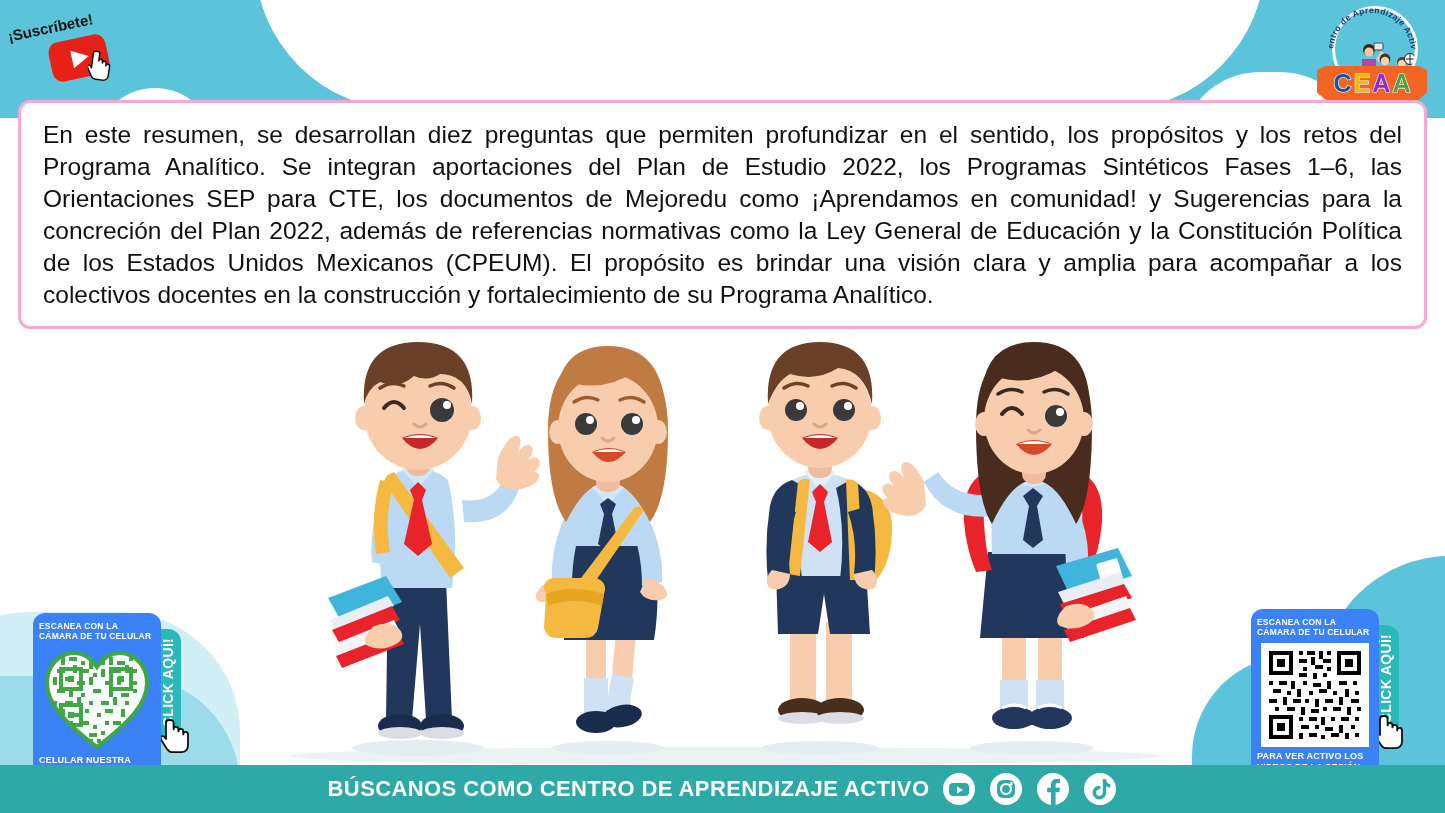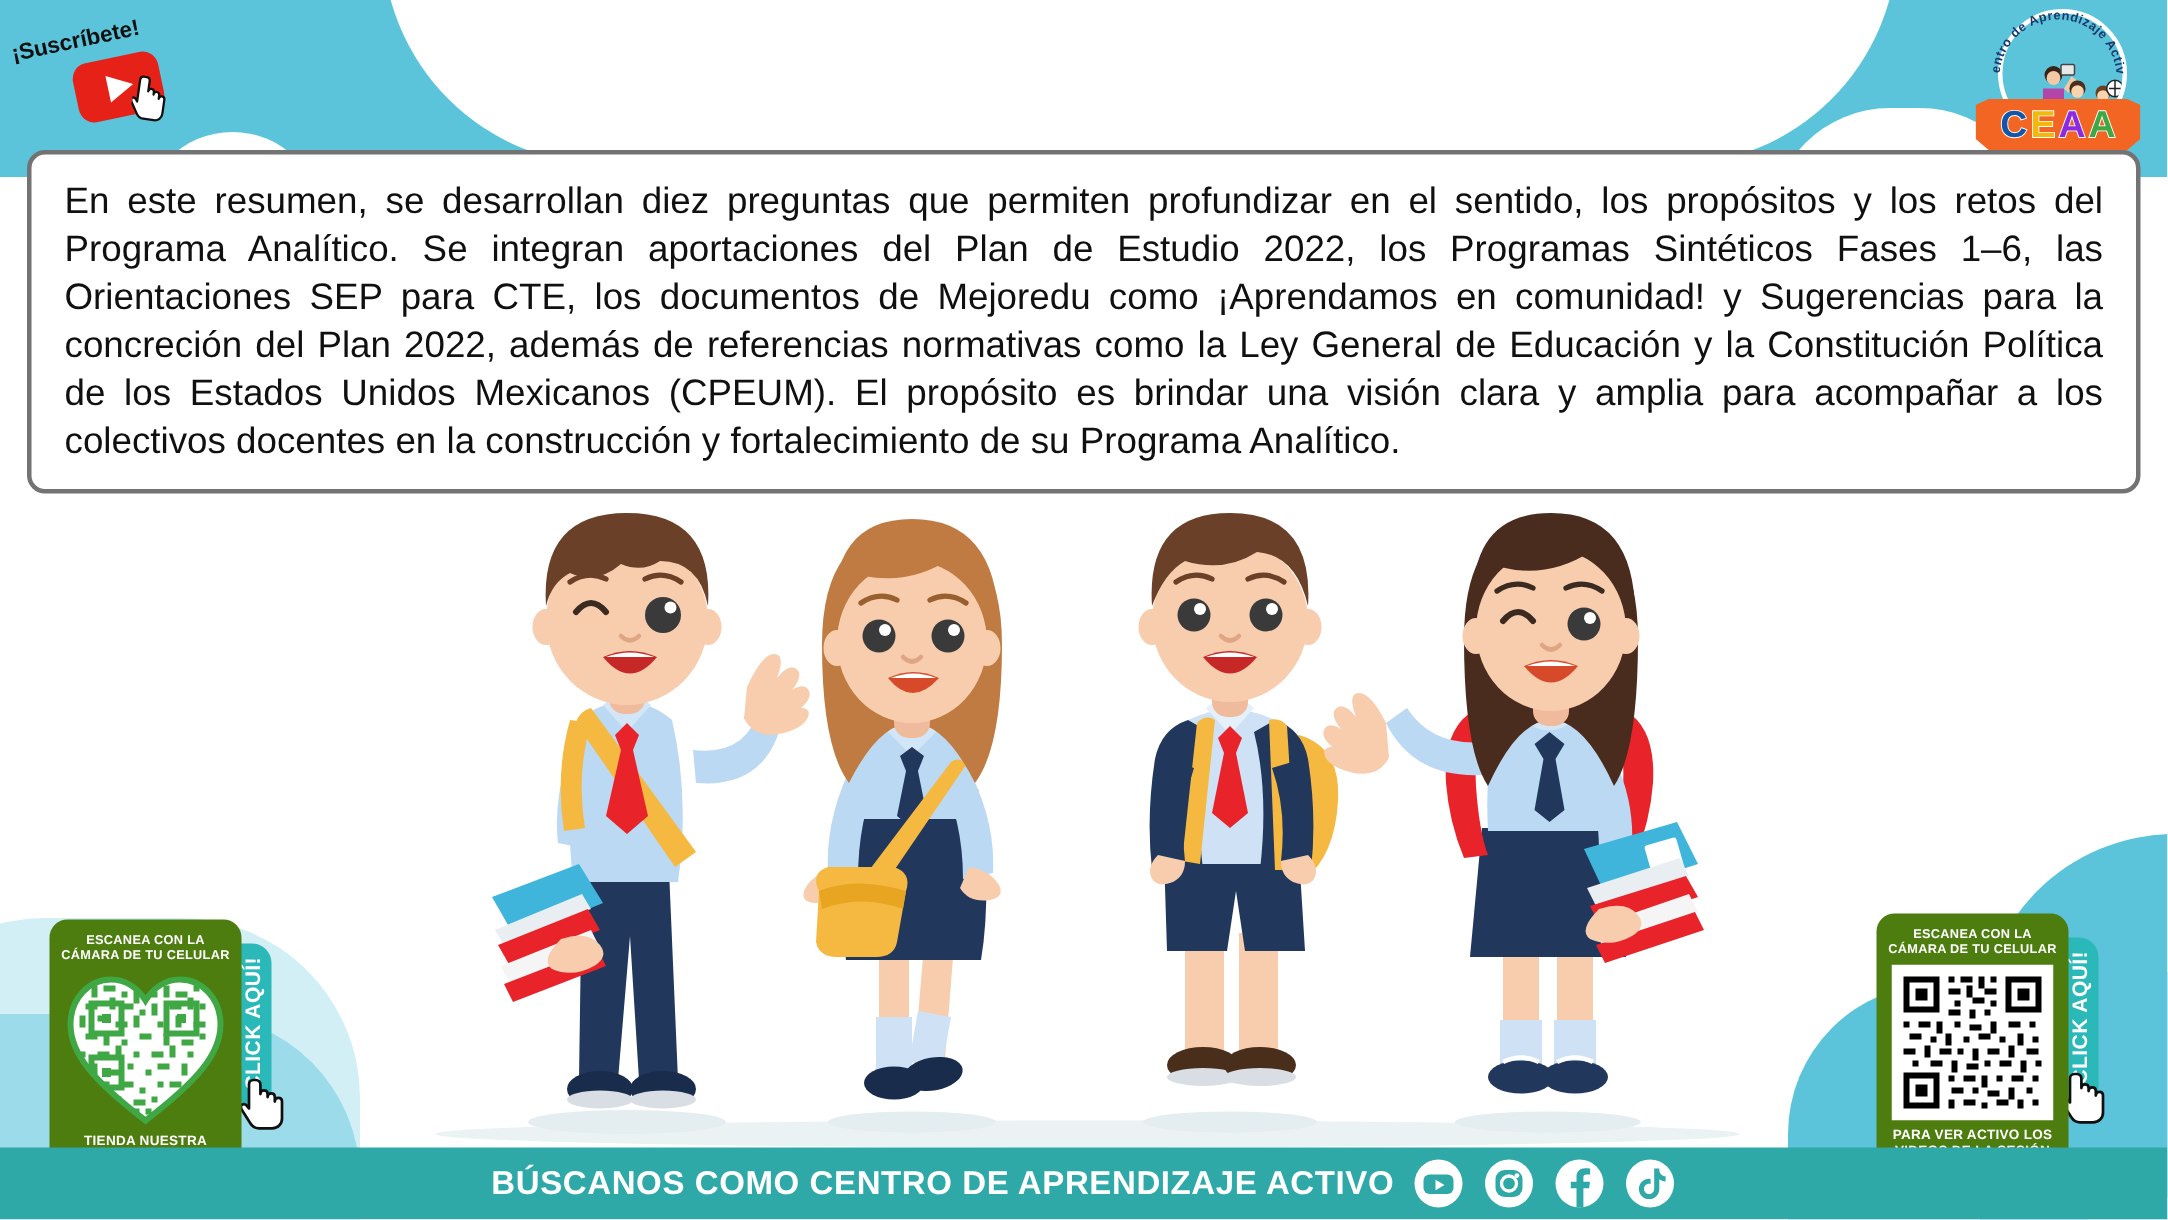--- a/index.html
+++ b/index.html
@@ -129,21 +129,21 @@
   .ceaa-c{color:#1356A8;}
   .ceaa-e{color:#F2B90C;}
   .ceaa-a1{color:#8A2BE2;}
   .ceaa-a2{color:#3FA845;}
 
   
   .textbox{
     position:absolute;left:18px;top:100px;width:1409px;
     box-sizing:border-box;
     background:#ffffff;
-    border:3px solid #737373;
+    border:3px solid #f9a8d4;
     border-radius:12px;
     padding:16px 22px 14px 22px;
   }
   .textbox p{
     margin:0;
     text-align:justify;
     text-justify:inter-word;
     font-size:24.5px;
     line-height:1.31;
     color:#101010;
@@ -154,25 +154,24 @@
   
   .kids{
     position:absolute;left:290px;top:330px;width:880px;height:432px;
   }
   .kids svg{width:100%;height:100%;display:block;}
 
   
   .qr-panel{
     position:absolute;
     width:128px;
-    background:#4d7c0f;
+    background:#3b82f6;
     border-radius:12px;
     padding:8px 6px 8px 6px;
     box-sizing:border-box;
-    text-align:center;
   }
   .qr-left{left:33px;top:613px;}
   .qr-right{left:1251px;top:609px;}
   .qr-caption{
     font-size:8.5px;font-weight:bold;color:#ffffff;
     line-height:1.22;letter-spacing:.2px;
     font-family:"Liberation Sans", sans-serif;
   }
   .qr-img{
     margin:5px auto 4px auto;
@@ -617,21 +616,21 @@
         <g clip-path="url(#heartclip)">
           <rect x="18" y="22" width="20" height="20" fill="none" stroke="#3FA845" stroke-width="4"></rect>
           <rect x="25" y="29" width="6" height="6" fill="#3FA845"></rect>
           <rect x="68" y="22" width="20" height="20" fill="none" stroke="#3FA845" stroke-width="4"></rect>
           <rect x="75" y="29" width="6" height="6" fill="#3FA845"></rect>
           <rect x="18" y="58" width="20" height="20" fill="none" stroke="#3FA845" stroke-width="4"></rect>
           <rect x="25" y="65" width="6" height="6" fill="#3FA845"></rect>
         </g>
       </svg>
     </div>
-    <div class="qr-footer">TIENDA NUESTRA</div>
+    <div class="qr-footer">CELULAR NUESTRA</div>
     <div class="qr-footer">TIENDA</div>
     <div class="qr-footer">VIRTUAL</div>
   </div>
 
   <div class="click-tab click-right">
     <span>¡CLICK AQUÍ!</span>
   </div>
   <div class="cursor-hand cursor-qr-right">
     <svg viewBox="0 0 34 40">
       <path d="M9 4 C7.2 4 6 5.4 6 7 L6 23 L4.6 21.2 C3.6 19.8 1.8 19.7 1 20.7 C0.2 21.7 0.6 23 1.5 24.4 L7 33 C8.3 35.1 10.4 36.2 12.8 36.2 L21.4 36.2 C25.2 36.2 28 33.4 28 29.8 L28 18.4 C28 16.9 27 15.9 25.6 15.9 C24.2 15.9 23.2 16.9 23.2 18.4 L23.2 15.4 C23.2 13.9 22.2 12.9 20.8 12.9 C19.4 12.9 18.4 13.9 18.4 15.4 L18.4 13.4 C18.4 11.9 17.4 10.9 16 10.9 C14.6 10.9 13.6 11.9 13.6 13.4 L13.6 7 C13.6 5.4 12.4 4 10.6 4 Z" fill="#ffffff" stroke="#101010" stroke-width="1.8" stroke-linejoin="round"></path>

